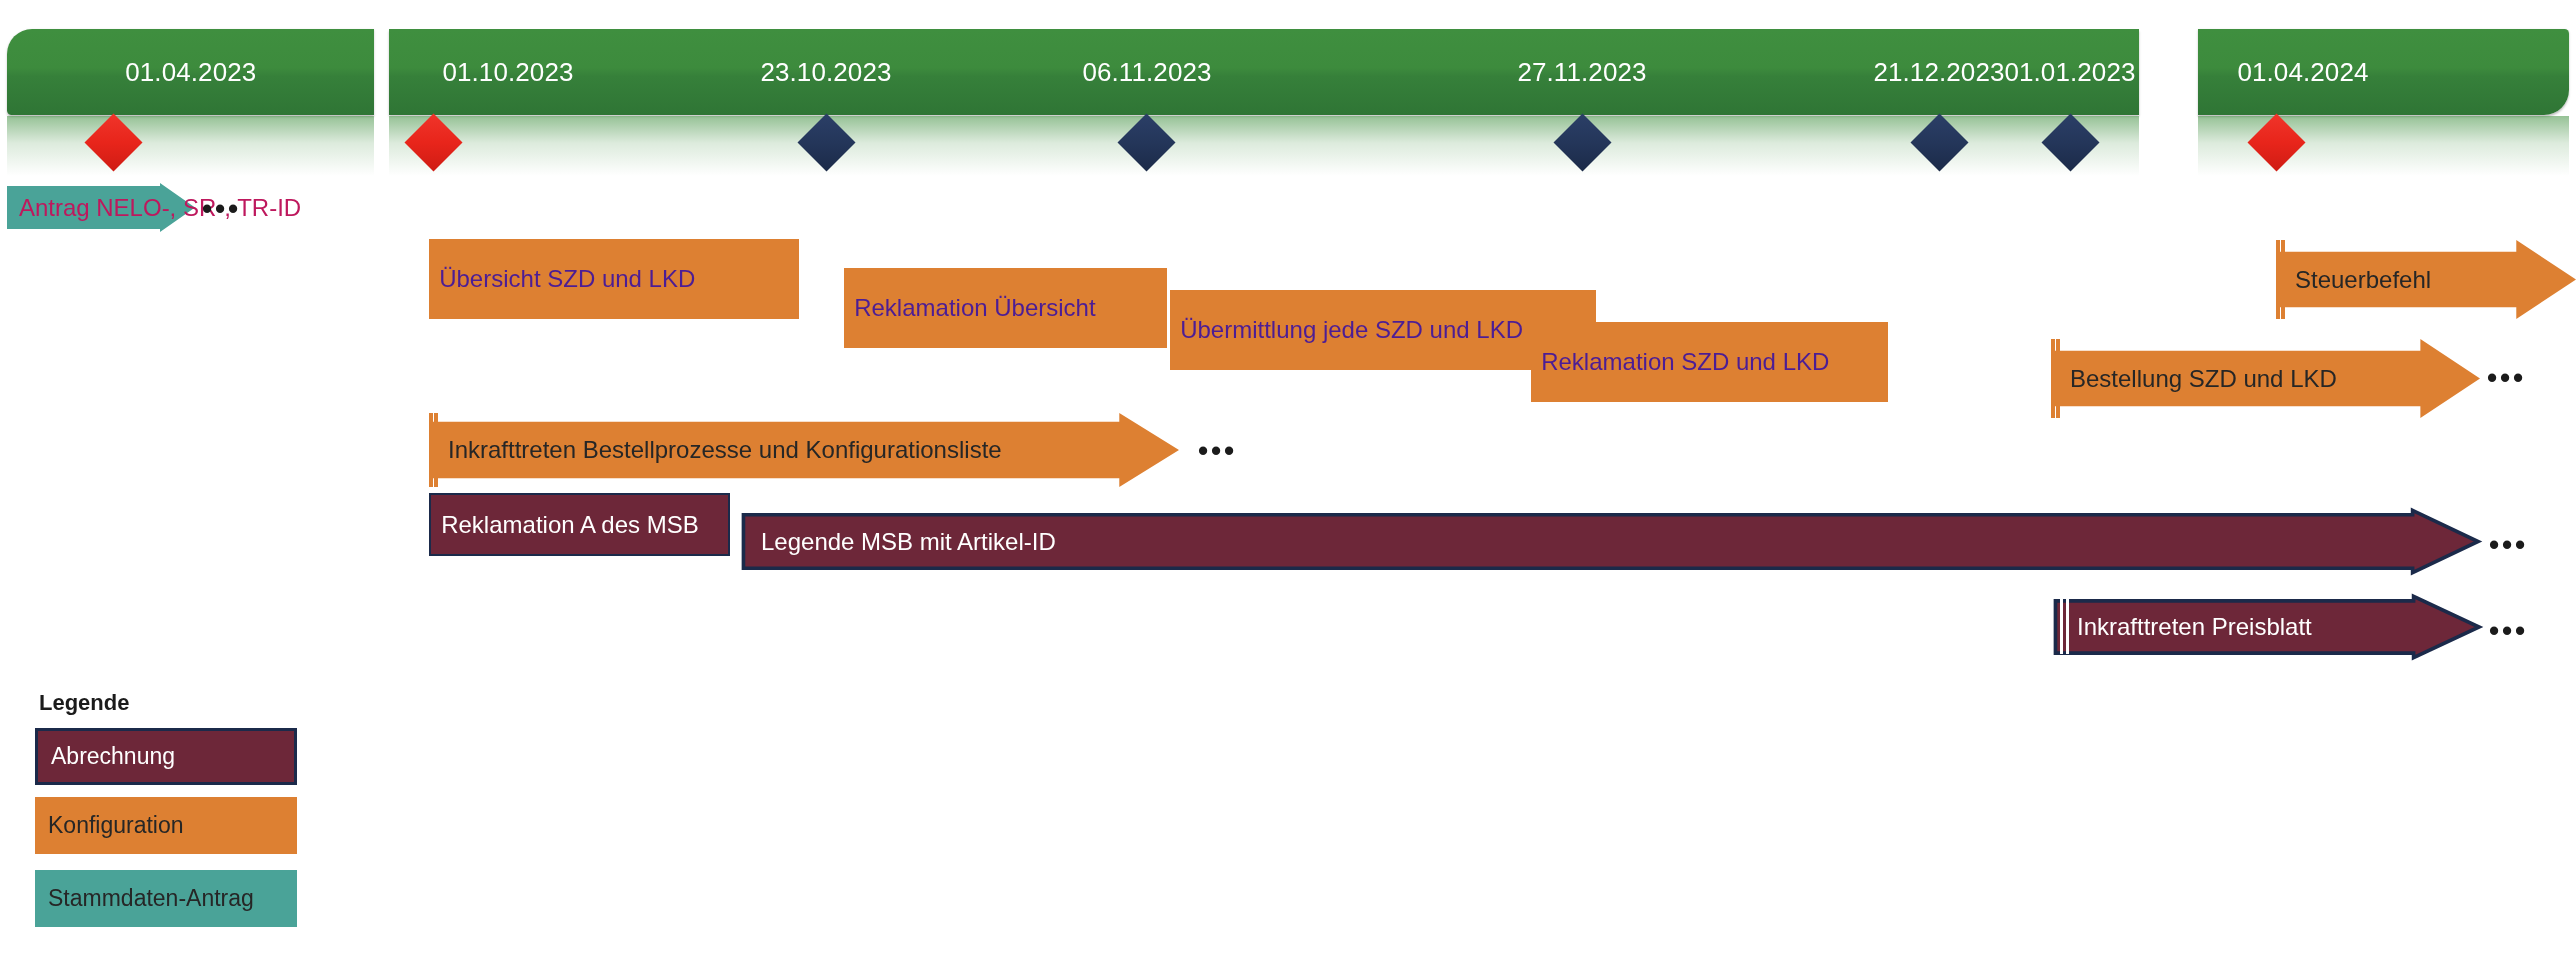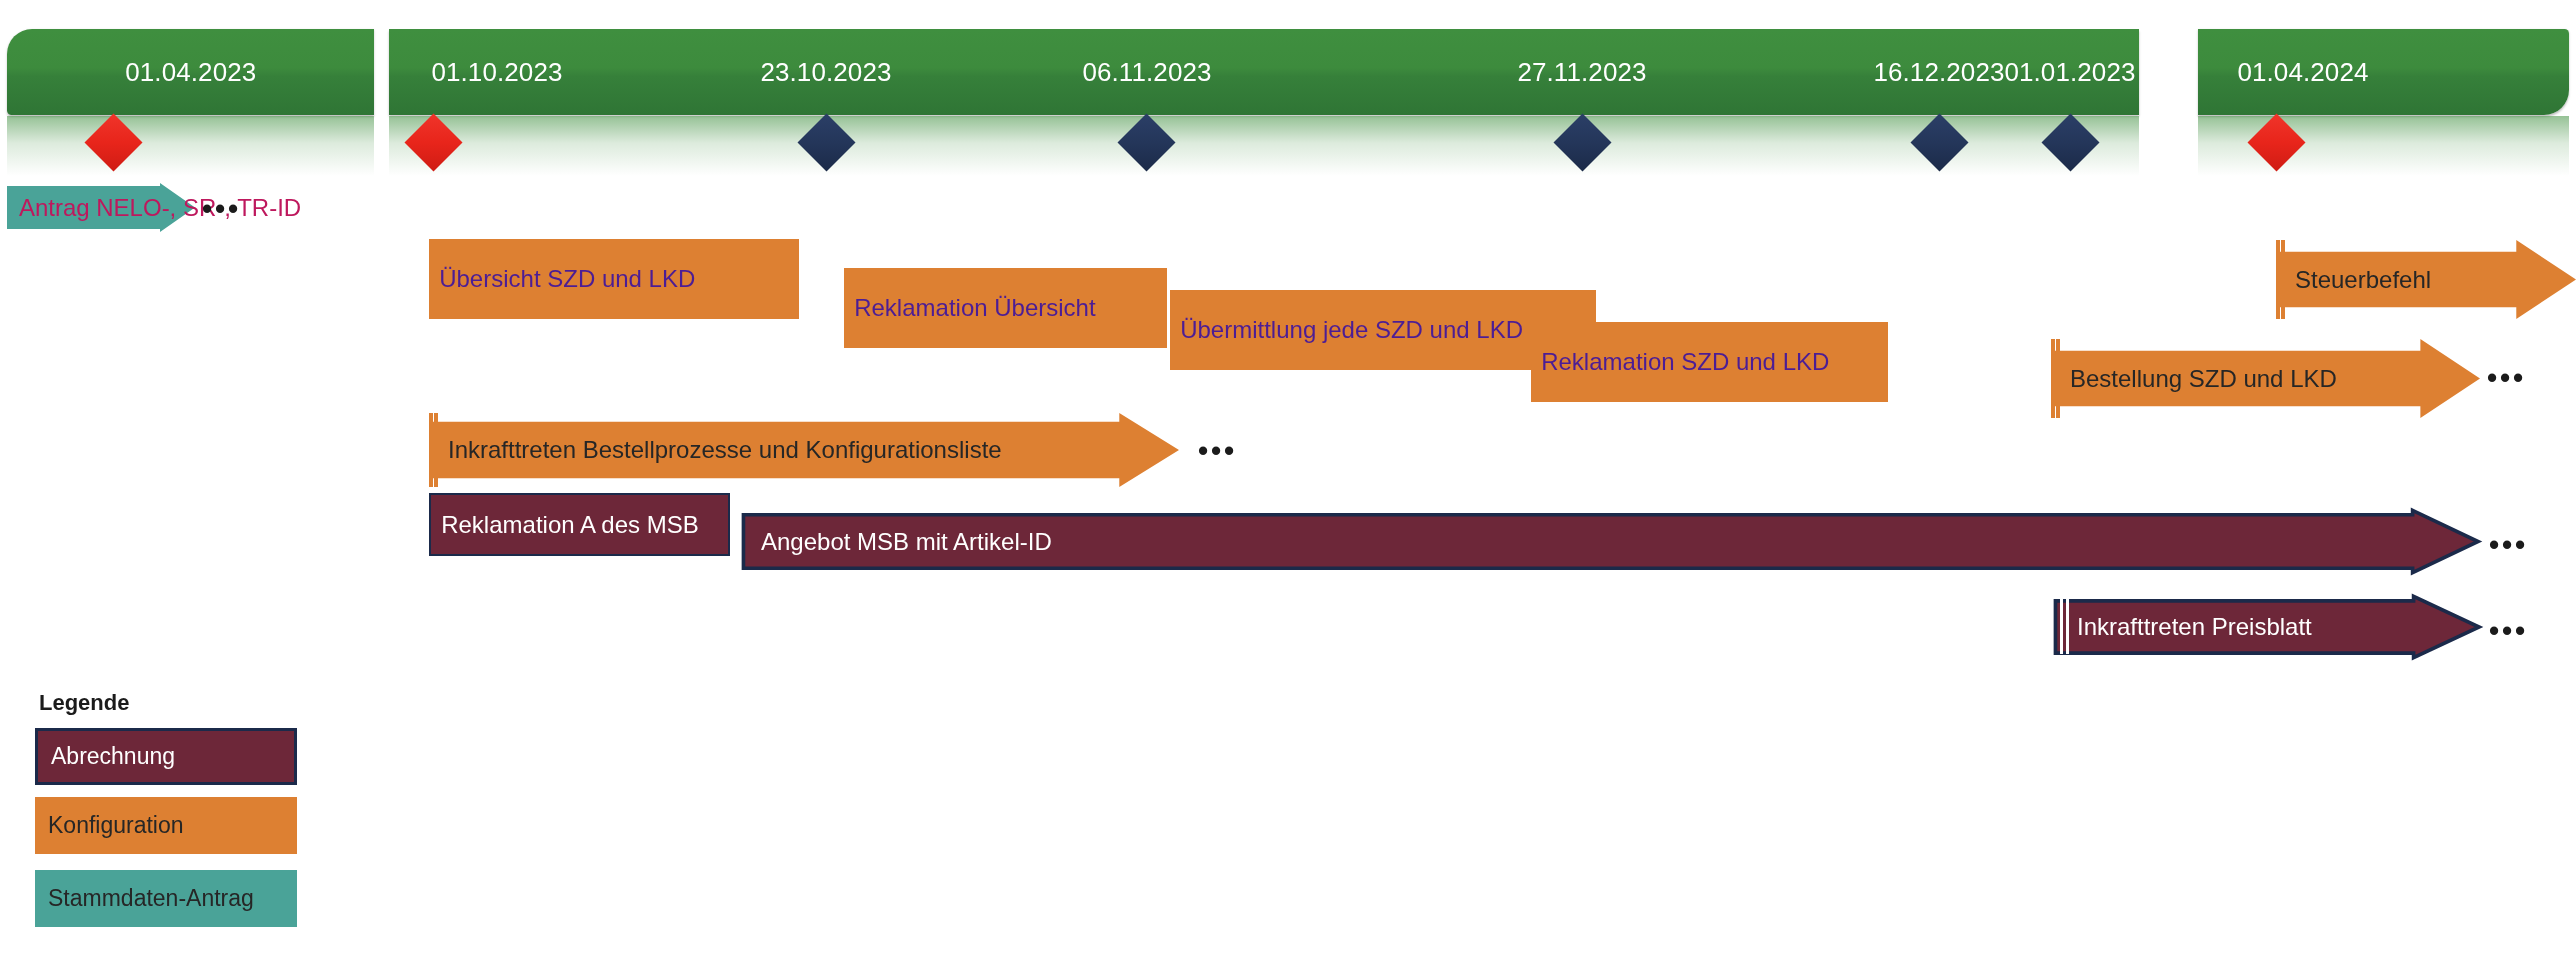--- a/index.html
+++ b/index.html
@@ -99,25 +99,25 @@
 
     <div class="tl-reflect" style="left:7.3px;width:367px;"></div>
     <div class="tl-reflect" style="left:389px;width:1750px;"></div>
     <div class="tl-reflect" style="left:2198px;width:371px;"></div>
 
     <div class="tl-divider" style="left:2144px;"></div>
     <div class="tl-divider" style="left:2189px;"></div>
     <div class="tl-gapdots" style="left:2148px;width:41px;">•••</div>
 
     <div class="tl-label" style="left:7.3px;width:367px;">01.04.2023</div>
-    <div class="tl-label" style="left:389px;width:196px;padding-left:10px;">01.10.2023</div>
+    <div class="tl-label" style="left:400px;width:196px;padding-left:10px;">01.10.2023</div>
     <div class="tl-label" style="left:728px;width:196px;">23.10.2023</div>
     <div class="tl-label" style="left:1049px;width:196px;">06.11.2023</div>
     <div class="tl-label" style="left:1484px;width:196px;">27.11.2023</div>
-    <div class="tl-label" style="left:1841px;width:196px;">16.12.2023</div>
+    <div class="tl-label" style="left:1841px;width:196px;">21.12.2023</div>
     <div class="tl-label" style="left:1972px;width:196px;">01.01.2023</div>
     <div class="tl-label" style="left:2205px;width:196px;">01.04.2024</div>
   </div>
 
   <div>
     <div class="diamond red" style="left:93px;top:122px;"></div>
     <div class="diamond red" style="left:413px;top:122px;"></div>
     <div class="diamond navy" style="left:806px;top:122px;"></div>
     <div class="diamond navy" style="left:1126px;top:122px;"></div>
     <div class="diamond navy" style="left:1562px;top:122px;"></div>
@@ -186,21 +186,21 @@
   <div class="dots" style="left:1198px;top:437px;">•••</div>
 
   <div class="bar maroon" style="left:429px;top:493px;width:301px;height:63px;">
     <span class="txt">Reklamation A des MSB</span>
   </div>
 
   <div class="arrowwrap maroon" style="left:742px;top:509px;width:1739px;height:65px;">
     <svg width="1739" height="65" viewBox="0 0 2390 90" preserveAspectRatio="none">
       <polygon points="2,8 2296,8 2296,2 2386,45 2296,88 2296,82 2,82" fill="#6d2739" stroke="#1b2a4a" stroke-width="5"></polygon>
     </svg>
-    <span class="txt" style="left:19px;">Angebot MSB mit Artikel-ID</span>
+    <span class="txt" style="left:19px;">Legende MSB mit Artikel-ID</span>
   </div>
   <div class="dots" style="left:2489px;top:531px;">•••</div>
 
   <div class="arrowwrap maroon" style="left:2054px;top:595px;width:428px;height:64px;">
     <svg width="428" height="64" viewBox="0 0 588 88" preserveAspectRatio="none">
       <polygon points="2,8 494,8 494,2 584,44 494,86 494,80 2,80" fill="#6d2739" stroke="#1b2a4a" stroke-width="5"></polygon>
     </svg>
     <span class="startmark" style="left:5.8px;">
       <i style="left:0px;background:#ffffff;top:4.4px;height:55px;"></i>
       <i style="left:5.8px;background:#ffffff;top:4.4px;height:55px;"></i>

